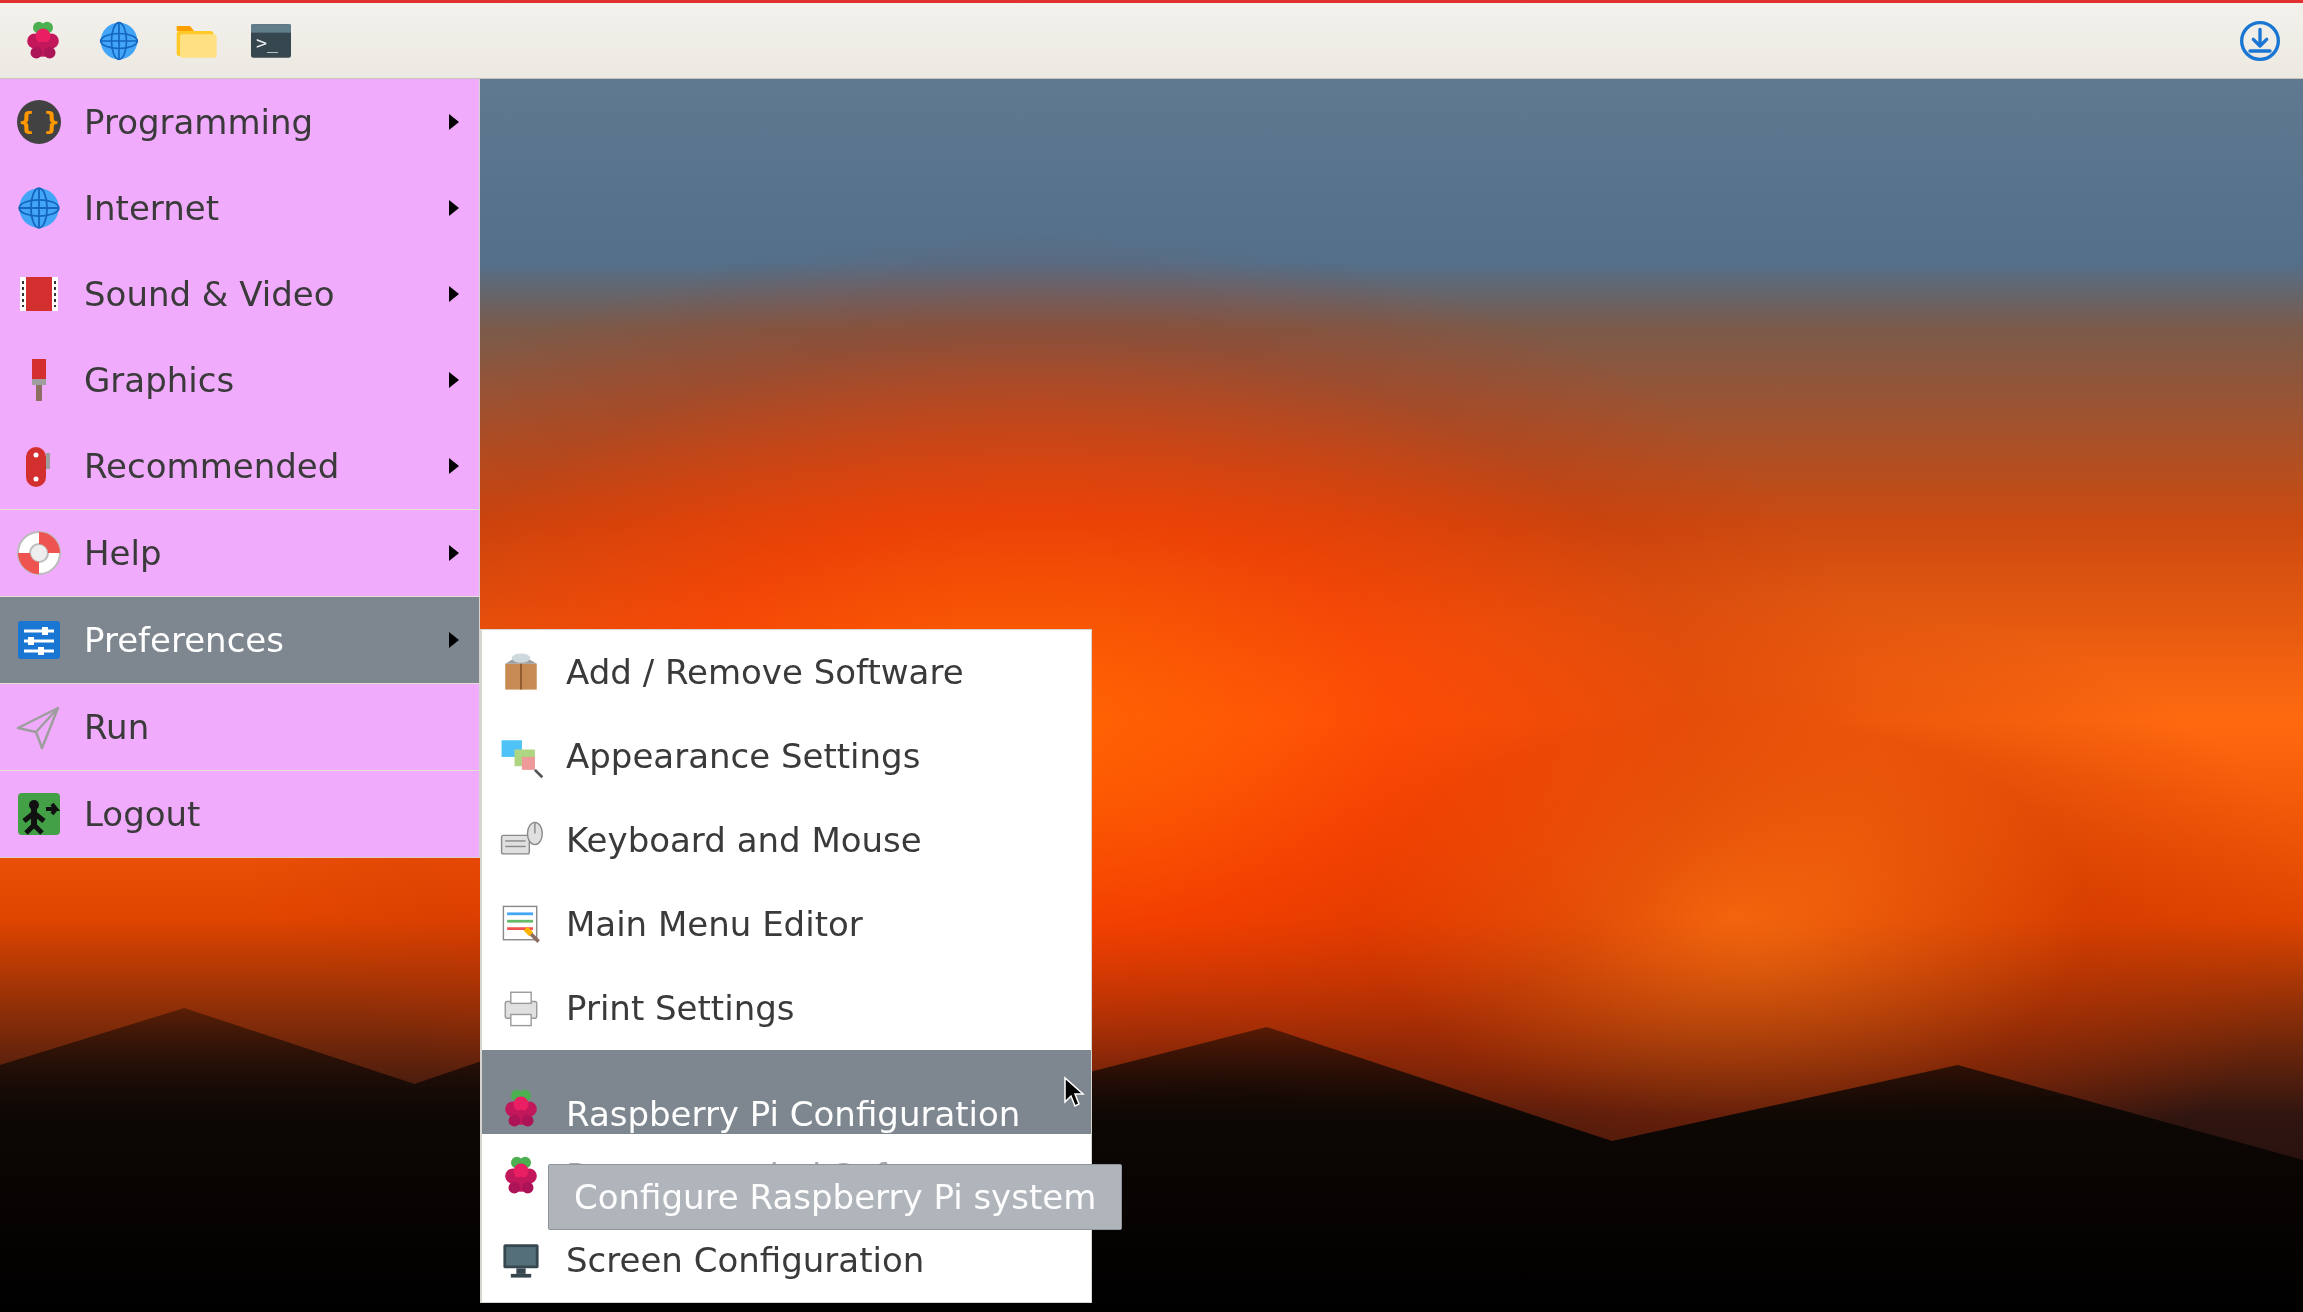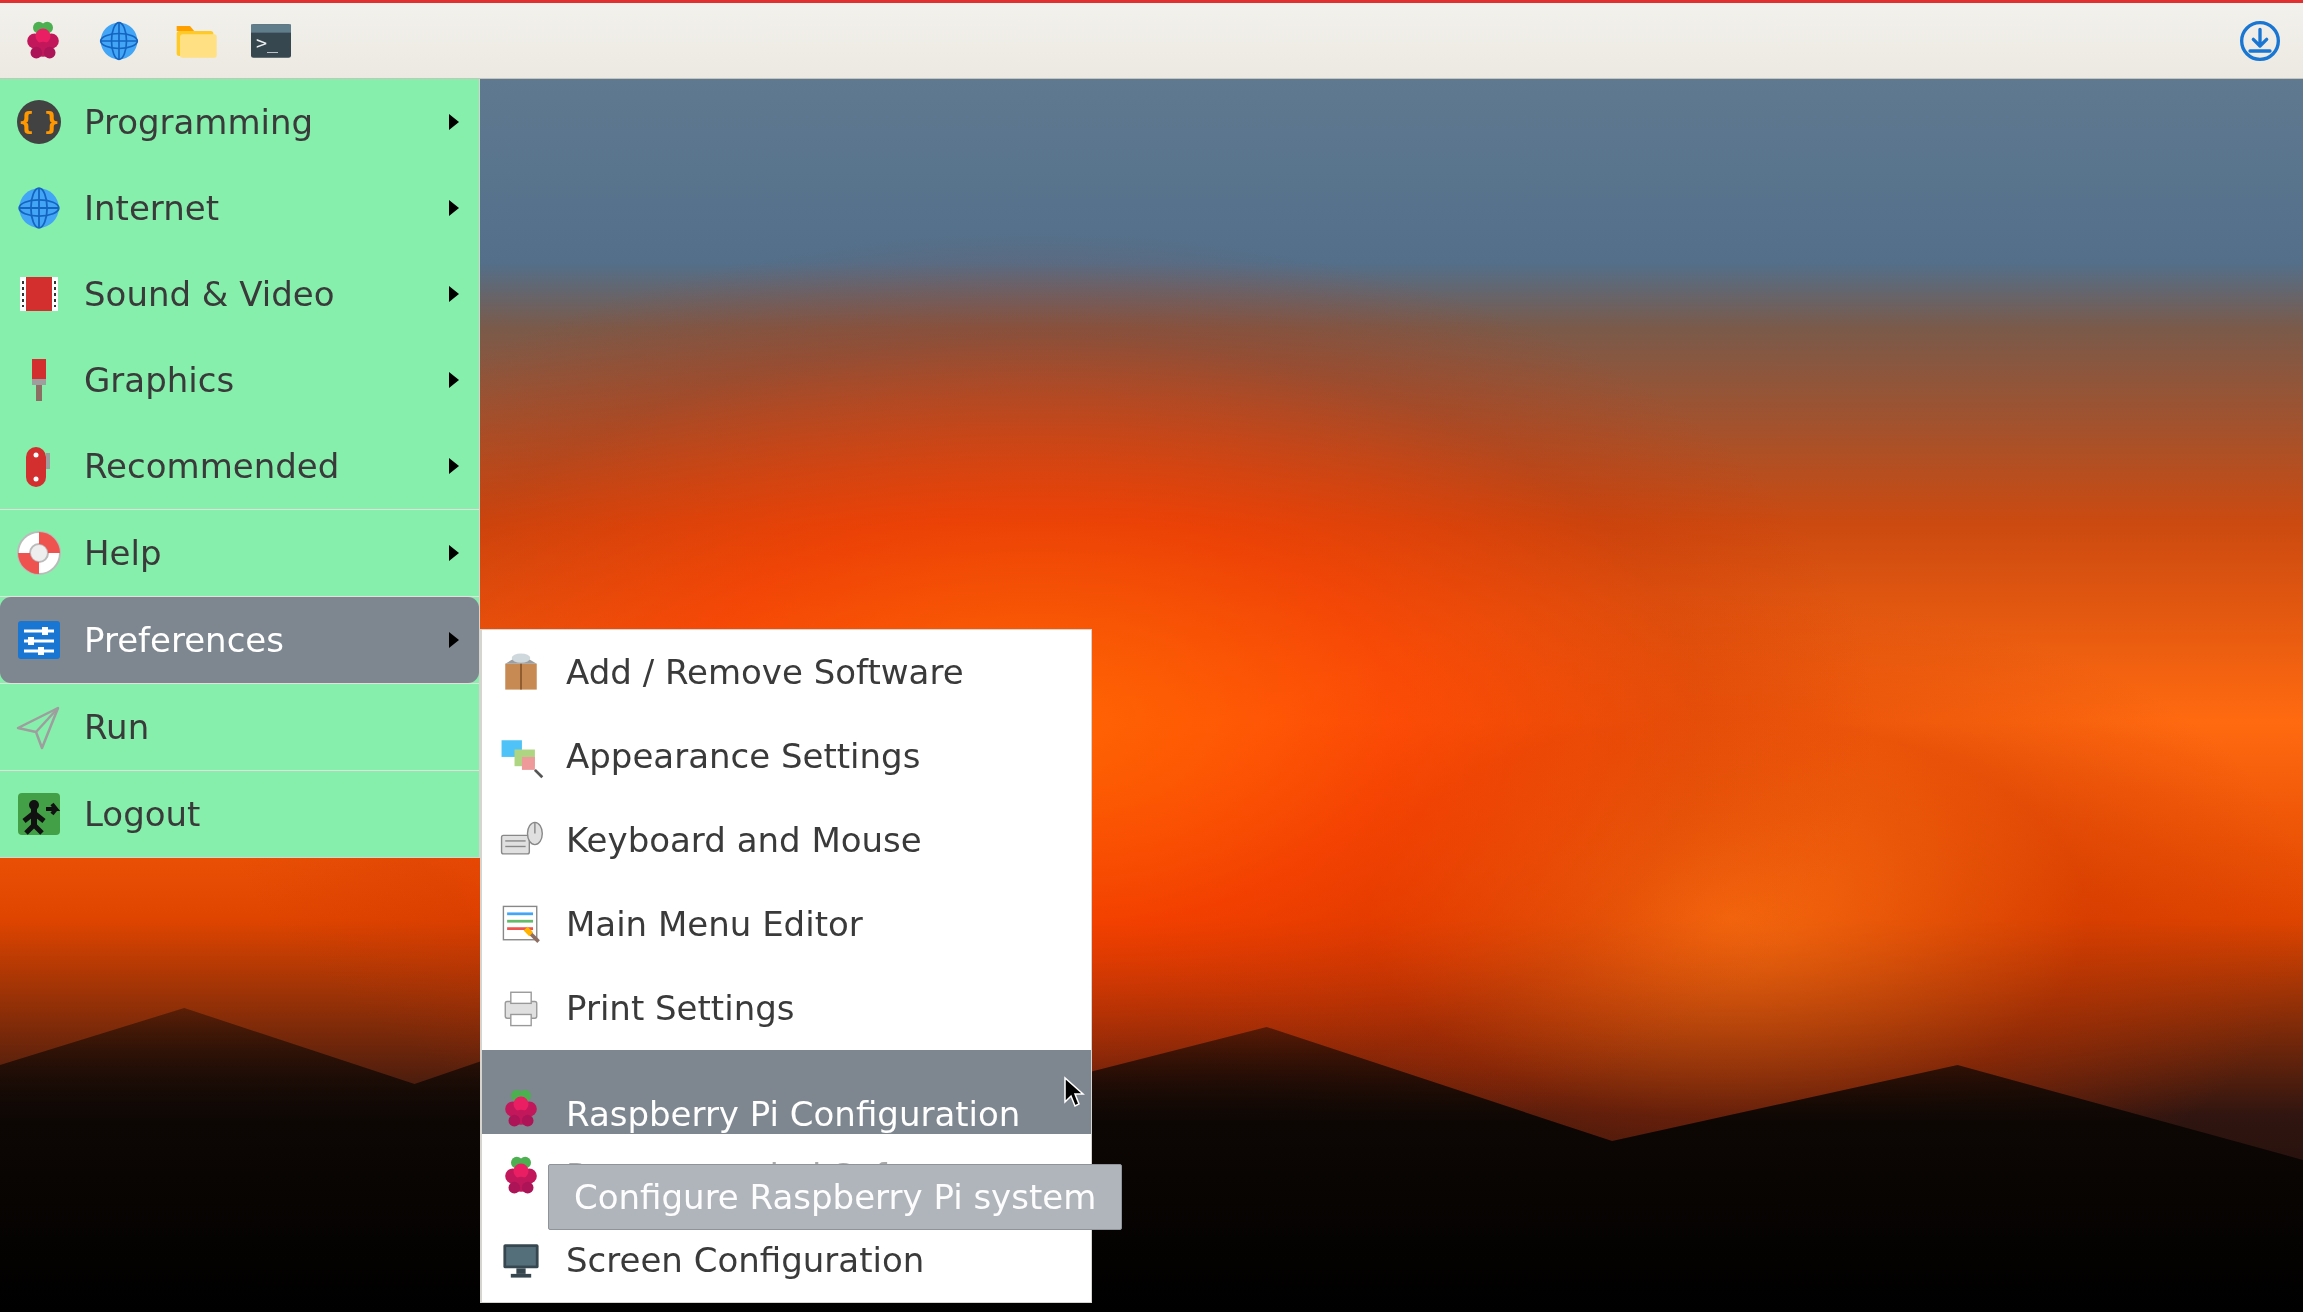--- a/index.html
+++ b/index.html
@@ -65,21 +65,21 @@
     border-radius: 4px;
   }
   .taskbar-btn svg { width: 50px; height: 50px; }
   .taskbar-right { display: flex; align-items: center; }
 
   
   .main-menu {
     position: absolute;
     top: 79px; left: 0;
     width: 480px;
-    background: #86efac;
+    background: #f0abfc;
     z-index: 30;
     border-right: 1px solid #d6d4cf;
     border-bottom: 1px solid #d6d4cf;
   }
   .menu-item {
     display: flex;
     align-items: center;
     height: 86px;
     padding: 0 14px 0 12px;
     gap: 18px;
@@ -96,21 +96,20 @@
     width: 20px; height: 20px;
   }
   .menu-sep {
     height: 1px;
     background: #e3e1db;
     margin: 0;
   }
   .menu-item.selected {
     background: #7e8790;
     color: #ffffff;
-    border-radius: 11px;
   }
 
   
   .sub-menu {
     position: absolute;
     top: 593px; left: 480px;
     width: 612px;
     background: #ffffff;
     z-index: 35;
     border: 1px solid #d6d4cf;

